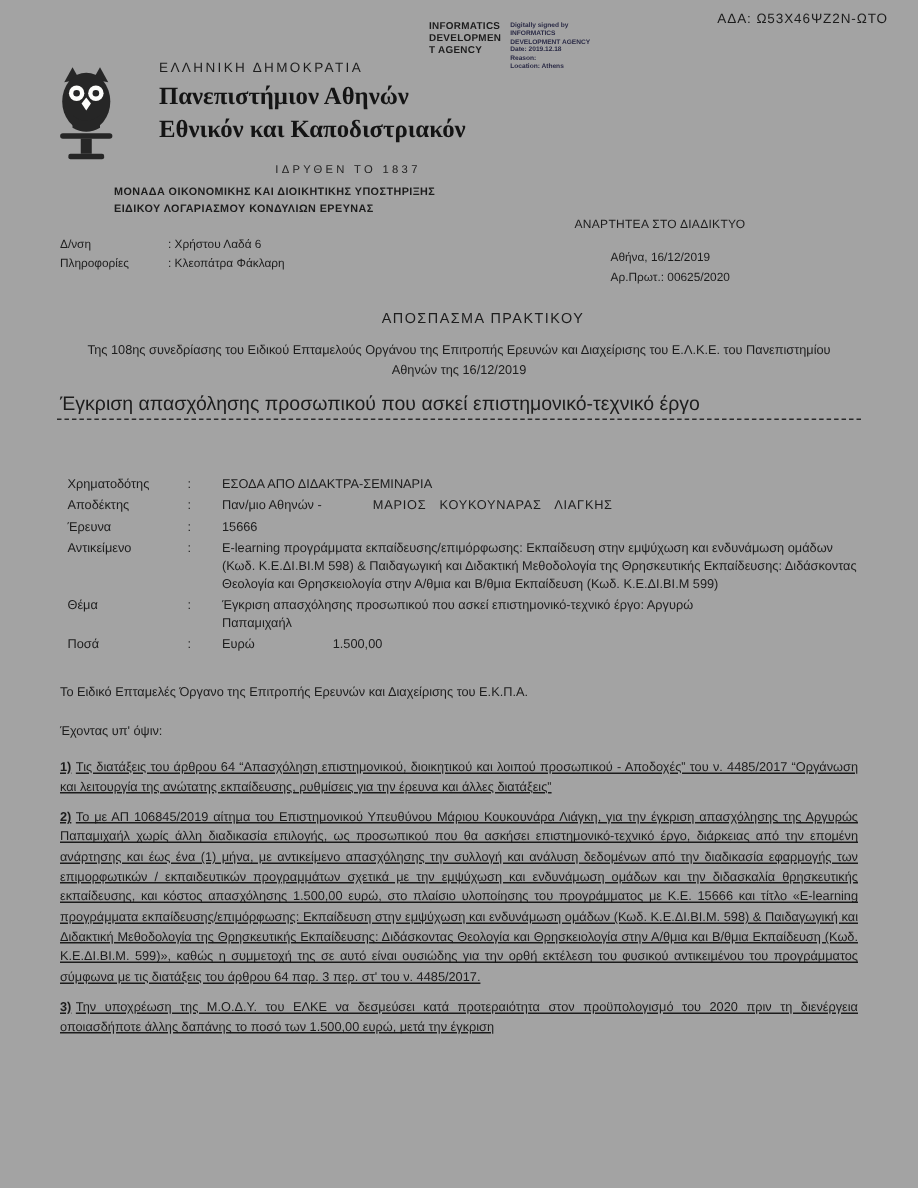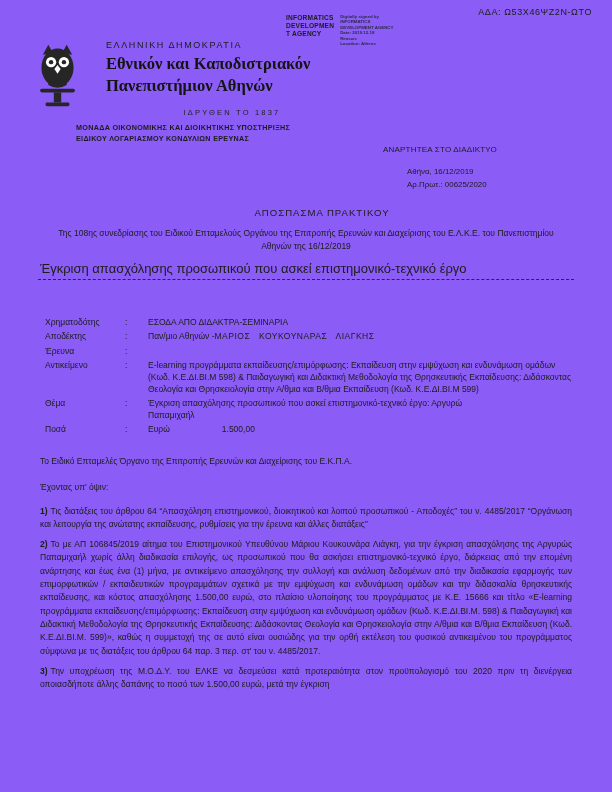--- a/index.html
+++ b/index.html
@@ -1,18 +1,18 @@
 <!DOCTYPE html>
 <html><head>
 <meta charset="utf-8">
 <style>
   html,body { margin:0; padding:0; background:#e9e9e9; }
   .page {
     position:relative; width:612px; height:792px; margin:0 auto;
-    background:#8b5cf6; color:#1c1c1c;
+    background:#a3a3a3; color:#1c1c1c;
     font-family:"Liberation Sans", sans-serif;
     overflow:hidden;
   }
   
   .ada { position:absolute; top:7px; right:20px; font-size:9px; letter-spacing:0.6px; font-weight:500; }
 
   
   .stamp { position:absolute; left:286px; top:14px; display:flex; gap:6px; align-items:flex-start; }
   .stamp-agency { font-weight:bold; font-size:6.6px; line-height:8px; letter-spacing:0.2px; }
   .stamp-sig { font-size:4.4px; line-height:5.4px; color:#2b2b46; font-weight:bold; }
@@ -38,28 +38,28 @@
   .dash-rule { position:absolute; top:279px; left:38px; right:38px; border-top:1.6px dashed #2a2a2a; }
 
   
   .fields { position:absolute; top:317px; left:45px; right:40px; font-size:8.5px; line-height:11.8px; }
   .frow { display:flex; margin-bottom:2.6px; }
   .flabel { flex:0 0 80px; }
   .fcolon { flex:0 0 12px; }
   .fvalue { flex:1;padding-left:11px; }
   .fvalue.w-mid { max-width:430px; }
   .fvalue.w-narrow { max-width:362px; }
-  .recipient-name { word-spacing:6px; letter-spacing:0.5px; }
+  .recipient-name { margin-left:34px; word-spacing:6px; letter-spacing:0.5px; }
   .amount { margin-left:52px; }
 
   
   .doc-body { position:absolute; top:455px; left:40px; right:40px; font-size:8.5px; line-height:13.3px; }
   .intro { margin-bottom:13px; }
   .having { margin-bottom:10px; }
-  .item { text-align:justify; margin-bottom:7px; }
+  .item { text-align:justify; margin-bottom:7px;text-decoration:underline; }
   .item .num { font-weight:700; padding-right:3px; }
 </style>
 </head>
 <body>
 
 <div class="page">
 
   <div class="ada">ΑΔΑ: Ω53Χ46ΨΖ2Ν-ΩΤΟ</div>
 
   <div class="stamp">
@@ -90,36 +90,44 @@
       <path d="M30 27 L26.6 31.5 L30 36.5 L33.4 31.5 Z" fill="#fdfdfb"></path>
       <path d="M20 40 Q30 48 40 40 L40 49 Q30 55 20 49 Z" fill="#262626"></path>
       <rect x="11" y="53" width="38" height="4" rx="2" fill="#262626"></rect>
       <rect x="26" y="57" width="8" height="11" fill="#262626"></rect>
       <rect x="17" y="68" width="26" height="4" rx="1.5" fill="#262626"></rect>
     </svg>
   </div>
 
   <div class="hdr-left">
     <div class="republic">ΕΛΛΗΝΙΚΗ ΔΗΜΟΚΡΑΤΙΑ</div>
+    <div class="uni">Πανεπιστήμιον Αθηνών</div>
     <div class="uni">Εθνικόν και Καποδιστριακόν</div>
-    <div class="uni">Πανεπιστήμιον Αθηνών</div>
     <div class="founded">
       <span class="rule"></span>
       <span>ΙΔΡΥΘΕΝ ΤΟ 1837</span>
       <span class="rule"></span>
     </div>
   </div>
 
   <div class="unit">
     <div>ΜΟΝΑΔΑ ΟΙΚΟΝΟΜΙΚΗΣ ΚΑΙ ΔΙΟΙΚΗΤΙΚΗΣ ΥΠΟΣΤΗΡΙΞΗΣ</div>
     <div>ΕΙΔΙΚΟΥ ΛΟΓΑΡΙΑΣΜΟΥ ΚΟΝΔΥΛΙΩΝ ΕΡΕΥΝΑΣ</div>
   </div>
 
   <div class="web-notice">ΑΝΑΡΤΗΤΕΑ ΣΤΟ ΔΙΑΔΙΚΤΥΟ</div>
 
+  <div class="contact">
+    <div>
+      <span class="lbl">Δ/νση</span><span>: Χρήστου Λαδά 6</span>
+    </div>
+    <div>
+      <span class="lbl">Πληροφορίες</span><span>: Κλεοπάτρα Φάκλαρη</span>
+    </div>
+  </div>
 
   <div class="date-block">
     <div>Αθήνα, 16/12/2019</div>
     <div>Αρ.Πρωτ.: 00625/2020</div>
   </div>
 
   <div class="heading">ΑΠΟΣΠΑΣΜΑ ΠΡΑΚΤΙΚΟΥ</div>
   <div class="session">Της 108ης συνεδρίασης του Ειδικού Επταμελούς Οργάνου της Επιτροπής Ερευνών και Διαχείρισης του Ε.Λ.Κ.Ε. του Πανεπιστημίου Αθηνών της 16/12/2019</div>
   <div class="subject">Έγκριση απασχόλησης προσωπικού που ασκεί επιστημονικό-τεχνικό έργο</div>
   <div class="dash-rule"></div>
@@ -136,20 +144,21 @@
       <span class="flabel">Αποδέκτης</span>
       <span class="fcolon">:</span>
       <span class="fvalue">
         <span>Παν/μιο Αθηνών -</span><span class="recipient-name">ΜΑΡΙΟΣ ΚΟΥΚΟΥΝΑΡΑΣ ΛΙΑΓΚΗΣ</span>
       </span>
     </div>
 
     <div class="frow">
       <span class="flabel">Έρευνα</span>
       <span class="fcolon">:</span>
+      <span class="fvalue">15666</span>
     </div>
 
     <div class="frow">
       <span class="flabel">Αντικείμενο</span>
       <span class="fcolon">:</span>
       <span class="fvalue w-mid">E-learning προγράμματα εκπαίδευσης/επιμόρφωσης: Εκπαίδευση στην εμψύχωση και ενδυνάμωση ομάδων (Κωδ. Κ.Ε.ΔΙ.ΒΙ.Μ 598) &amp; Παιδαγωγική και Διδακτική Μεθοδολογία της Θρησκευτικής Εκπαίδευσης: Διδάσκοντας Θεολογία και Θρησκειολογία στην Α/θμια και Β/θμια Εκπαίδευση (Κωδ. Κ.Ε.ΔΙ.ΒΙ.Μ 599)</span>
     </div>
 
     <div class="frow">
       <span class="flabel">Θέμα</span>

